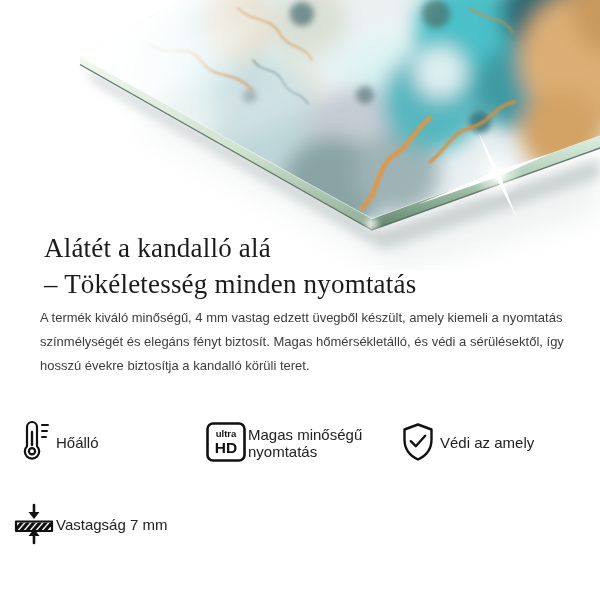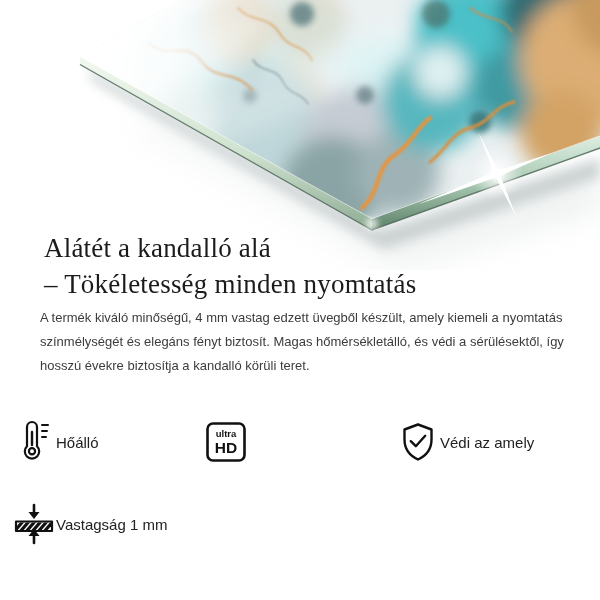--- a/index.html
+++ b/index.html
@@ -156,20 +156,21 @@
     </div>
 
     <div class="feature">
       <div class="icon-wrap">
         <svg viewBox="0 0 44 44" width="44" height="44">
           <rect class="oi" stroke-width="2.6" x="3.5" y="3.5" width="37" height="37" rx="5.5"></rect>
           <text x="22" y="17" font-size="9.5" font-weight="bold" text-anchor="middle">ultra</text>
           <text x="22" y="32.5" font-size="15.5" font-weight="bold" text-anchor="middle">HD</text>
         </svg>
       </div>
+      <div class="feature-label">Magas minőségű nyomtatás</div>
     </div>
 
     <div class="feature">
       <div class="icon-wrap">
         <svg viewBox="0 0 44 44" width="44" height="44">
           <path class="oi" stroke-width="2.4" d="M22,4.5 L35.5,9.5 V19.5 C35.5,29.5 30,35.8 22,39.5 C14,35.8 8.5,29.5 8.5,19.5 V9.5 Z"></path>
           <path class="oi" stroke-width="2.4" d="M14.8,21.2 L19.8,26.2 L29.2,15.8"></path>
         </svg>
       </div>
       <div class="feature-label">Védi az amely</div>
@@ -193,17 +194,17 @@
             <line x1="25" y1="31" x2="37" y2="17"></line>
             <line x1="31" y1="31" x2="43" y2="17"></line>
           </g>
           <rect class="oi" stroke-width="2.2" x="4" y="19.5" width="36" height="9.5"></rect>
           <path class="oi" stroke-width="2.6" d="M22,3 V10"></path>
           <polygon points="16.5,10 27.5,10 22,17" fill="#111"></polygon>
           <path class="oi" stroke-width="2.6" d="M22,41 V34"></path>
           <polygon points="16.5,34 27.5,34 22,27" fill="#111"></polygon>
         </svg>
       </div>
-      <div class="feature-label">Vastagság 1 mm</div>
+      <div class="feature-label">Vastagság 7 mm</div>
     </div>
 
   </div>
 </div>
 
 </body></html>

